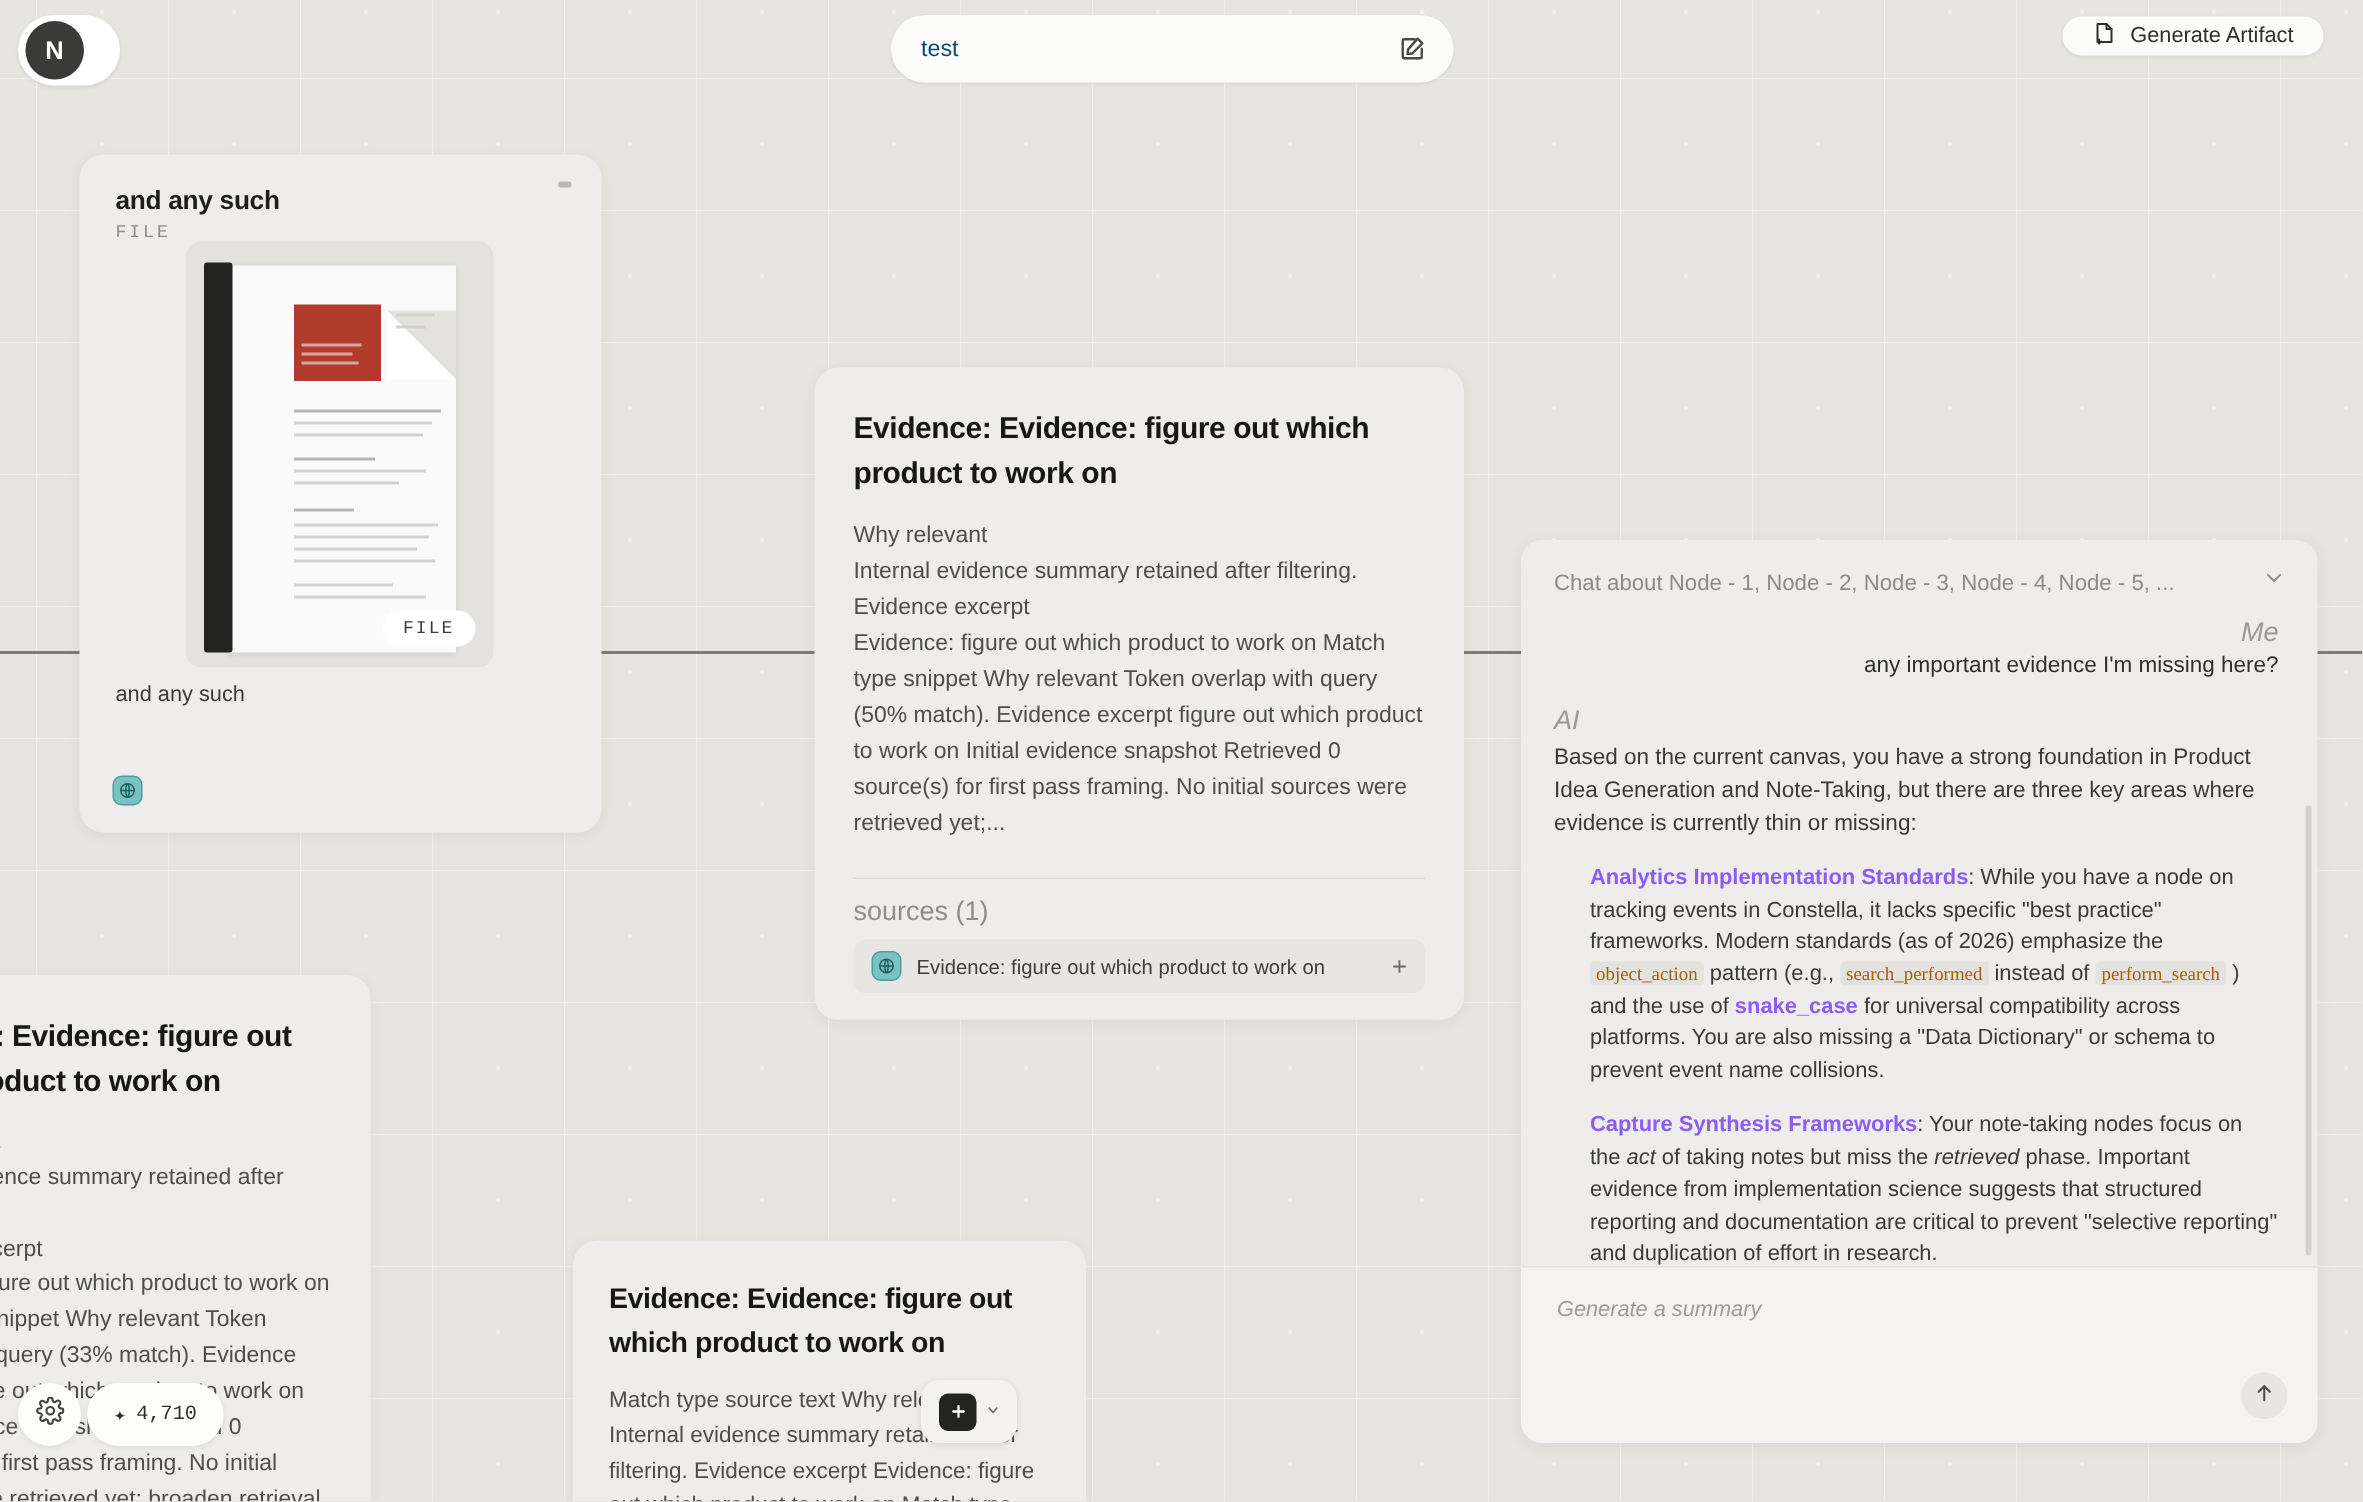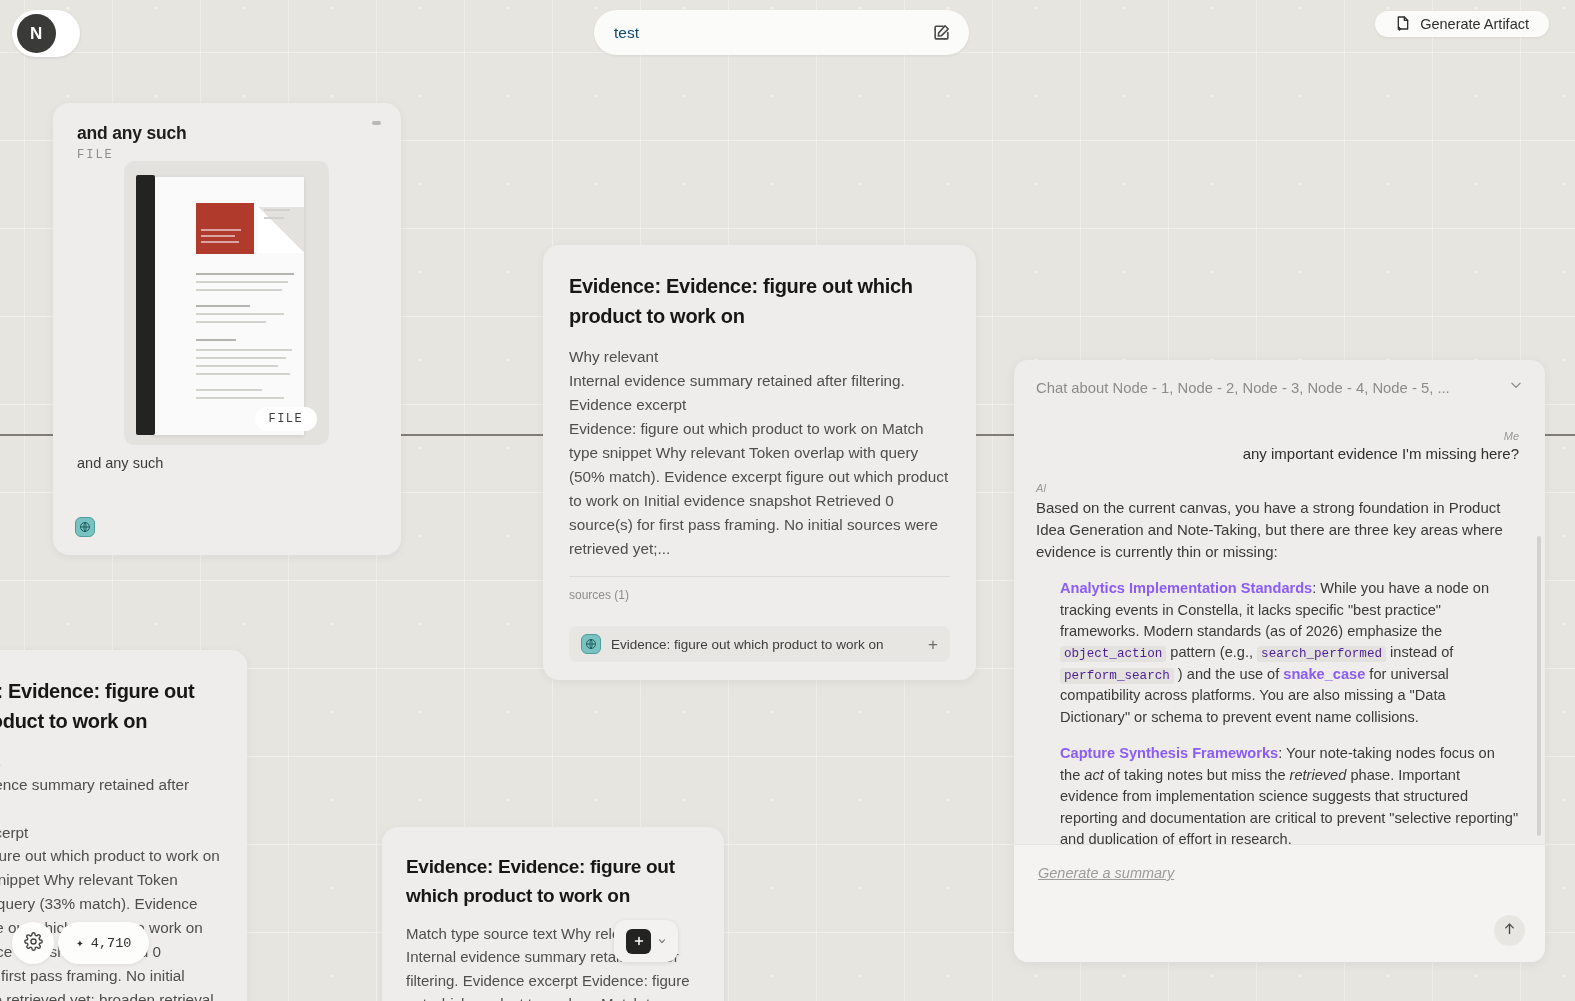--- a/index.html
+++ b/index.html
@@ -164,21 +164,21 @@
     font-size: 20px; font-weight: 700; color: #171716;
     line-height: 1.5; letter-spacing: -.3px;
   }
   .ev-body {
     margin-top: 14px;
     font-size: 15.3px; line-height: 1.57; color: #4e4e4c;
     white-space: pre-line;
   }
   .sources-wrap { position: absolute; left: 26px; right: 26px; bottom: 18px; }
   .sources-sep { border-top: 1px solid #dcdbd7; margin-bottom: 11px; }
-  .sources-label { font-size: 12px; color: #8e8d89; margin-bottom: 24px; }
+  .sources-label { font-size: 18px; color: #8e8d89; margin-bottom: 8px; }
   .source-row {
     display: flex; align-items: center; gap: 10px;
     background: #e7e6e3; border-radius: 8px;
     padding: 8px 12px;
     font-size: 13.5px; color: #3d3d3b;
     cursor: pointer;
   }
   .source-row .src-text { flex: 1; }
   .plus-btn { font-size: 17px; color: #6c6b67; line-height: 1; cursor: pointer; }
 
@@ -213,50 +213,50 @@
     flex: 1; font-size: 14.8px; color: #8c8b87;
     white-space: nowrap; overflow: hidden; text-overflow: ellipsis;
   }
   .chev { width: 14px; height: 14px; color: #8c8b87; }
 
   .chat-scroll {
     flex: 1; overflow: hidden;
     padding: 4px 26px 10px 22px;
     position: relative;
   }
-  .msg-role { font-size: 11px; font-style: italic; color: #9a9995; margin-bottom: 3px; margin-top: 20px; }
+  .msg-role { font-size: 18px; font-style: italic; color: #9a9995; margin-bottom: 3px; }
   .msg-me { text-align: right; margin-bottom: 18px; }
   .msg-me .msg-text { font-size: 15px; color: #2f2f2d; }
   .msg-ai .msg-text { font-size: 15px; color: #3a3a38; line-height: 1.47; }
   .msg-ai .bullet {
     margin: 15px 0 0 24px; font-size: 14.6px; color: #3a3a38; line-height: 1.47;
   }
   .bullet b { color: #8b5cf6; }
   .bullet i { font-style: italic; }
   code {
-    font-family: Liberation Mono, monospace;
+    font-family: Liberation Serif, serif;
     font-size: 12.6px;
     background: #e3e2de;
     padding: 1px 4px; border-radius: 3px;
-    color: #4c1d95;
+    color: #a16207;
   }
   .chat-scrollbar {
     position: absolute; right: 4px; top: 130px;
     width: 4px; height: 300px; border-radius: 2px;
     background: #d2d1cd;
   }
 
   .chat-input-area {
     background: #f4f3f1;
     border-top: 1px solid #e3e2de;
     padding: 20px 24px 16px;
     min-height: 118px;
     position: relative;
   }
-  .chat-placeholder { font-size: 14.5px; font-style: italic; color: #9d9c98; text-decoration: underline; }
+  .chat-placeholder { font-size: 14.5px; font-style: italic; color: #9d9c98; }
   .send-btn {
     position: absolute; right: 20px; bottom: 16px;
     width: 31px; height: 31px; border-radius: 50%;
     background: #e7e6e3;
     display: flex; align-items: center; justify-content: center;
     cursor: pointer;
   }
   .send-btn svg { width: 15px; height: 15px; color: #4b4b49; }
 
   

